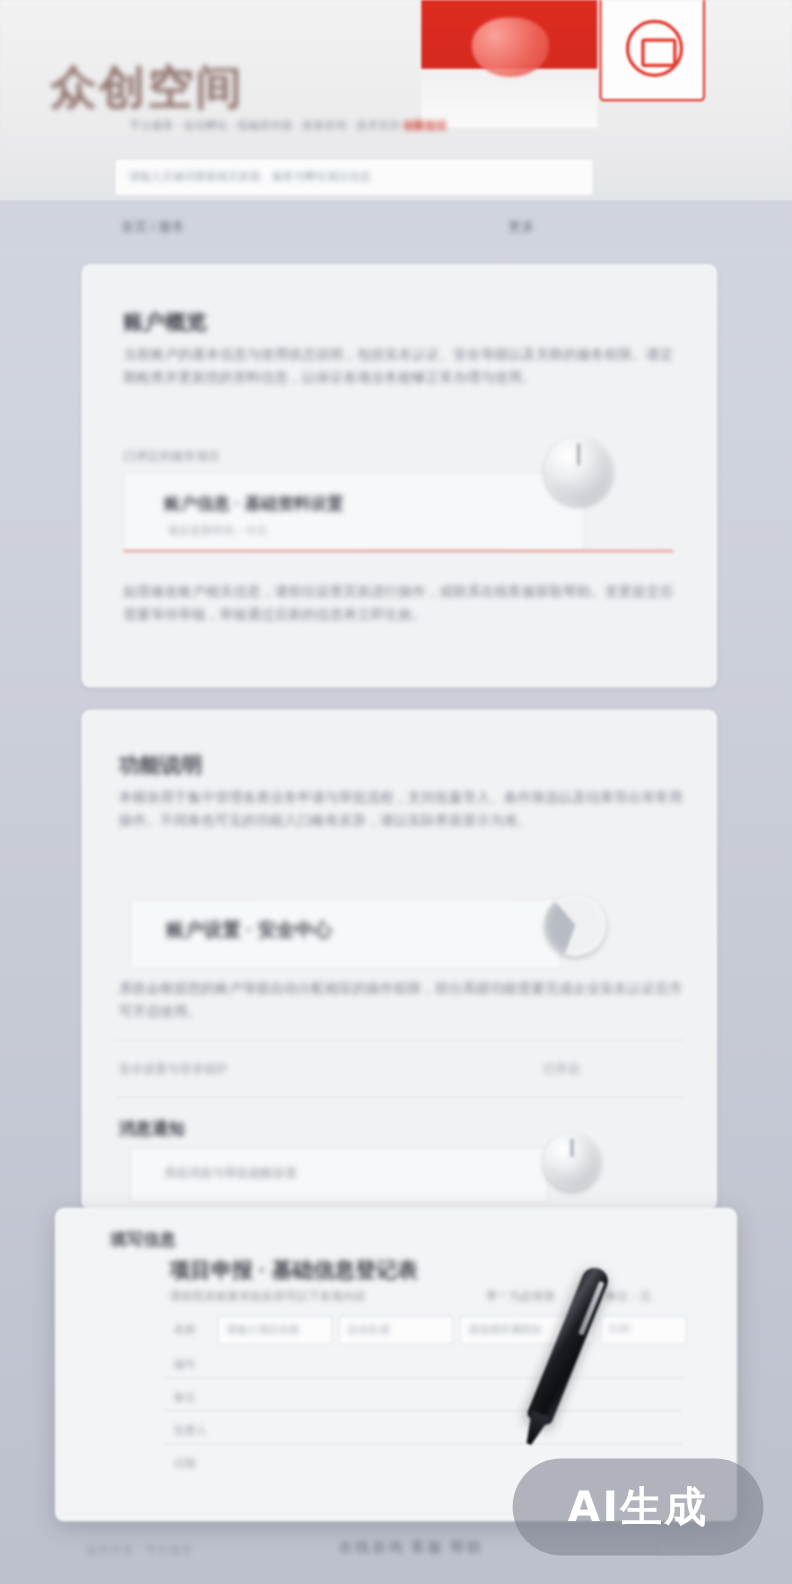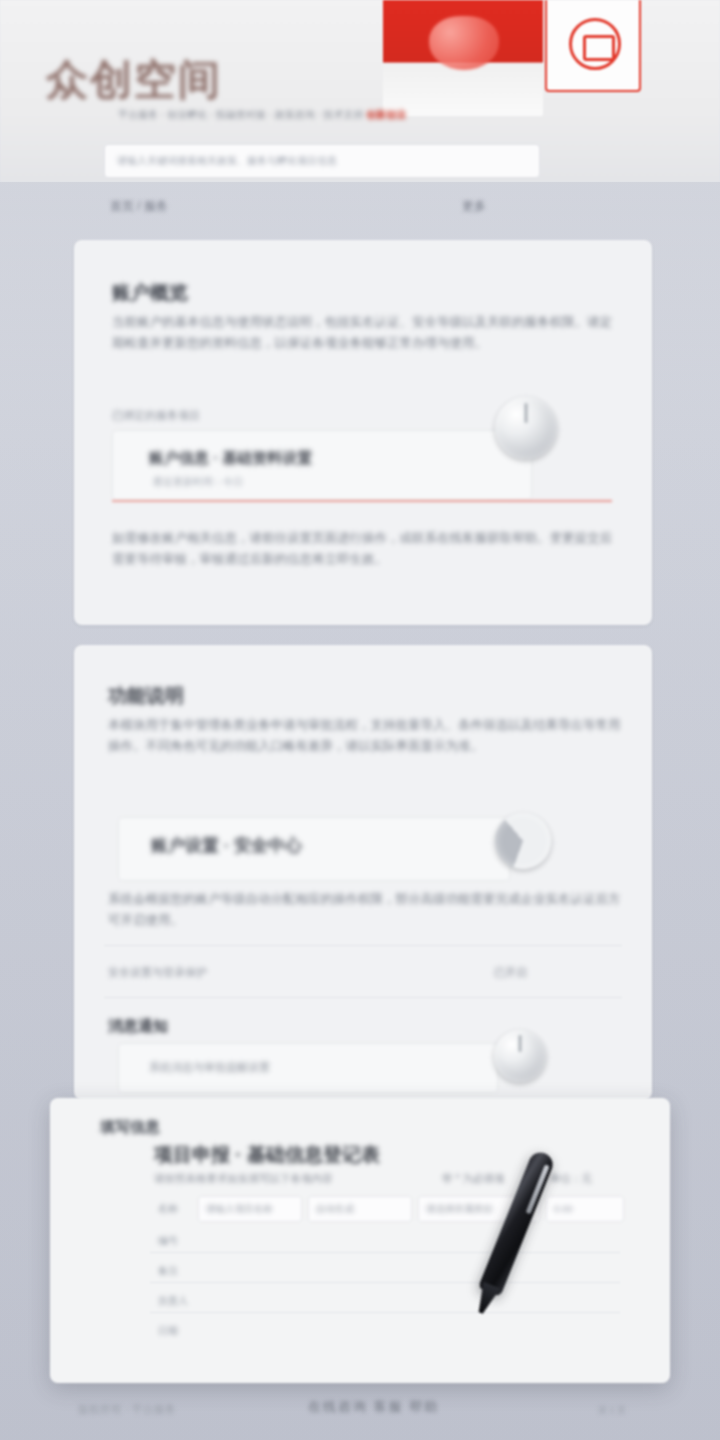--- a/index.html
+++ b/index.html
@@ -303,18 +303,21 @@
 
     <div class="field-row" style="top:218px; width:480px;">
       <div class="field-label blur2">日期</div>
     </div>
   </div>
 
   <div class="pen blur1">
     <div class="clip"></div>
   </div>
 
+  <div class="watermark">
+    <span>AI生成</span>
+  </div>
 
   <div class="footer-left blur2">版权所有 · 平台服务</div>
   <div class="footer-center blur2">在线咨询 客服 帮助</div>
   <div class="footer-right blur2">第 1 页</div>
 
 </div>
 
 </body></html>

